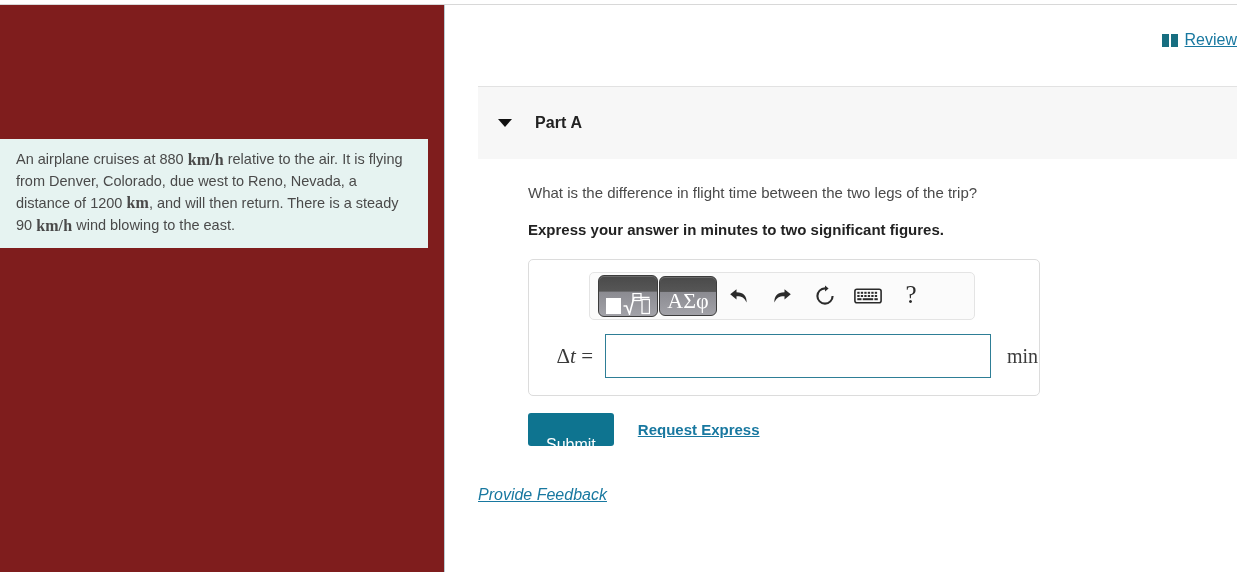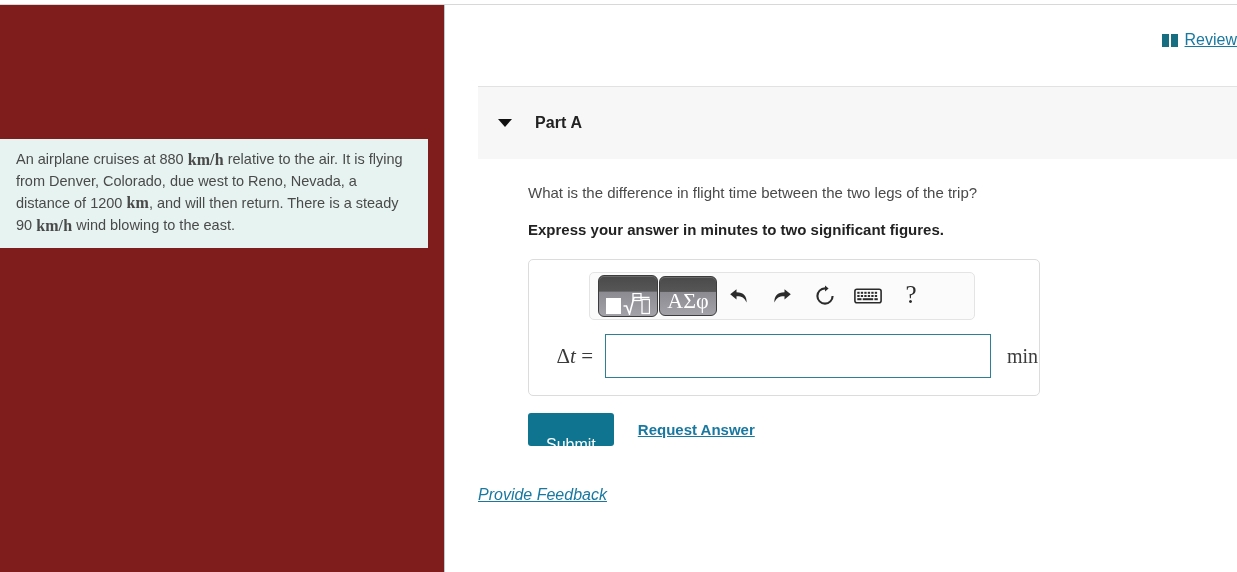--- a/index.html
+++ b/index.html
@@ -408,19 +408,19 @@
 
         <div class="entry-row">
           <span class="delta-label"><span class="up">Δ</span>t <span class="up">=</span></span>
           <input class="answer-input" type="text" value="" placeholder="" style="">
           <span class="unit-label">min</span>
         </div>
       </div>
 
       <div class="actions-row">
         <button class="submit-btn">Submit</button>
-        <span class="request-link">Request Answer</span>
+        <span class="request-link">Request Express</span>
       </div>
     </div>
   </div>
 
   <span class="feedback-link">Provide Feedback</span>
 </div>
 
 </body></html>

